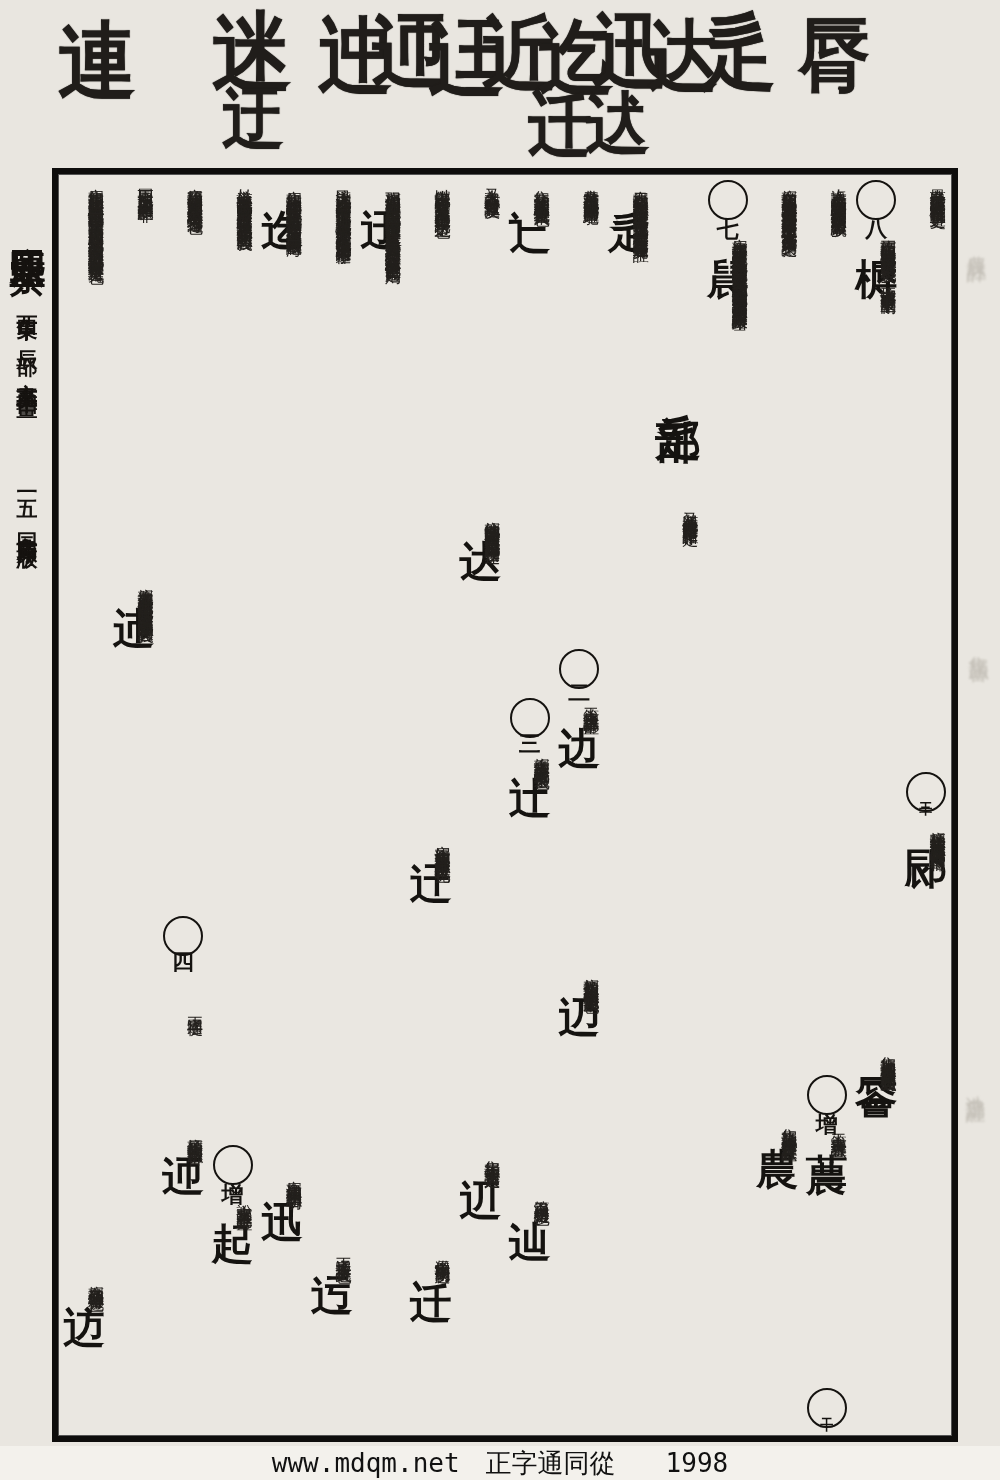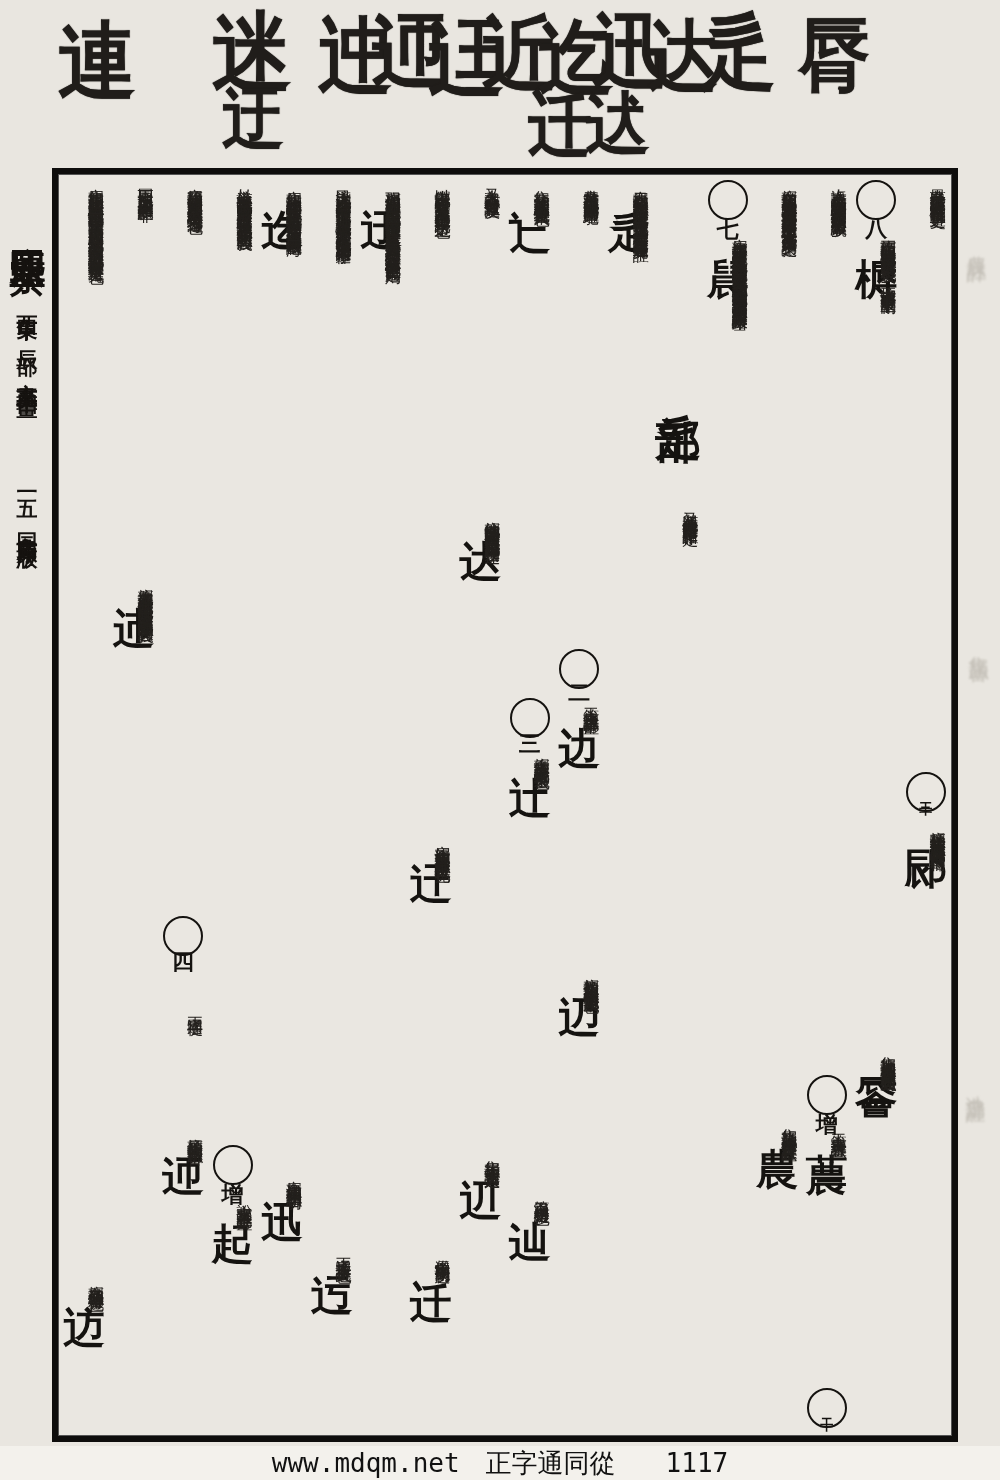--- a/index.html
+++ b/index.html
@@ -229,14 +229,14 @@
     </div>
 </div>
 
 <div class="bleed" style="left:964px;top:240px;">農辰註詳</div>
 <div class="bleed" style="left:966px;top:640px;">集韻厸音</div>
 <div class="bleed" style="left:963px;top:1080px;">迆辵部註</div>
 
 <div id="watermark">
   <span>www.mdqm.net</span>
   <span>正字通同從</span>
-  <span class="num">1117</span>
+  <span class="num">1998</span>
 </div>
 
 </body></html>

